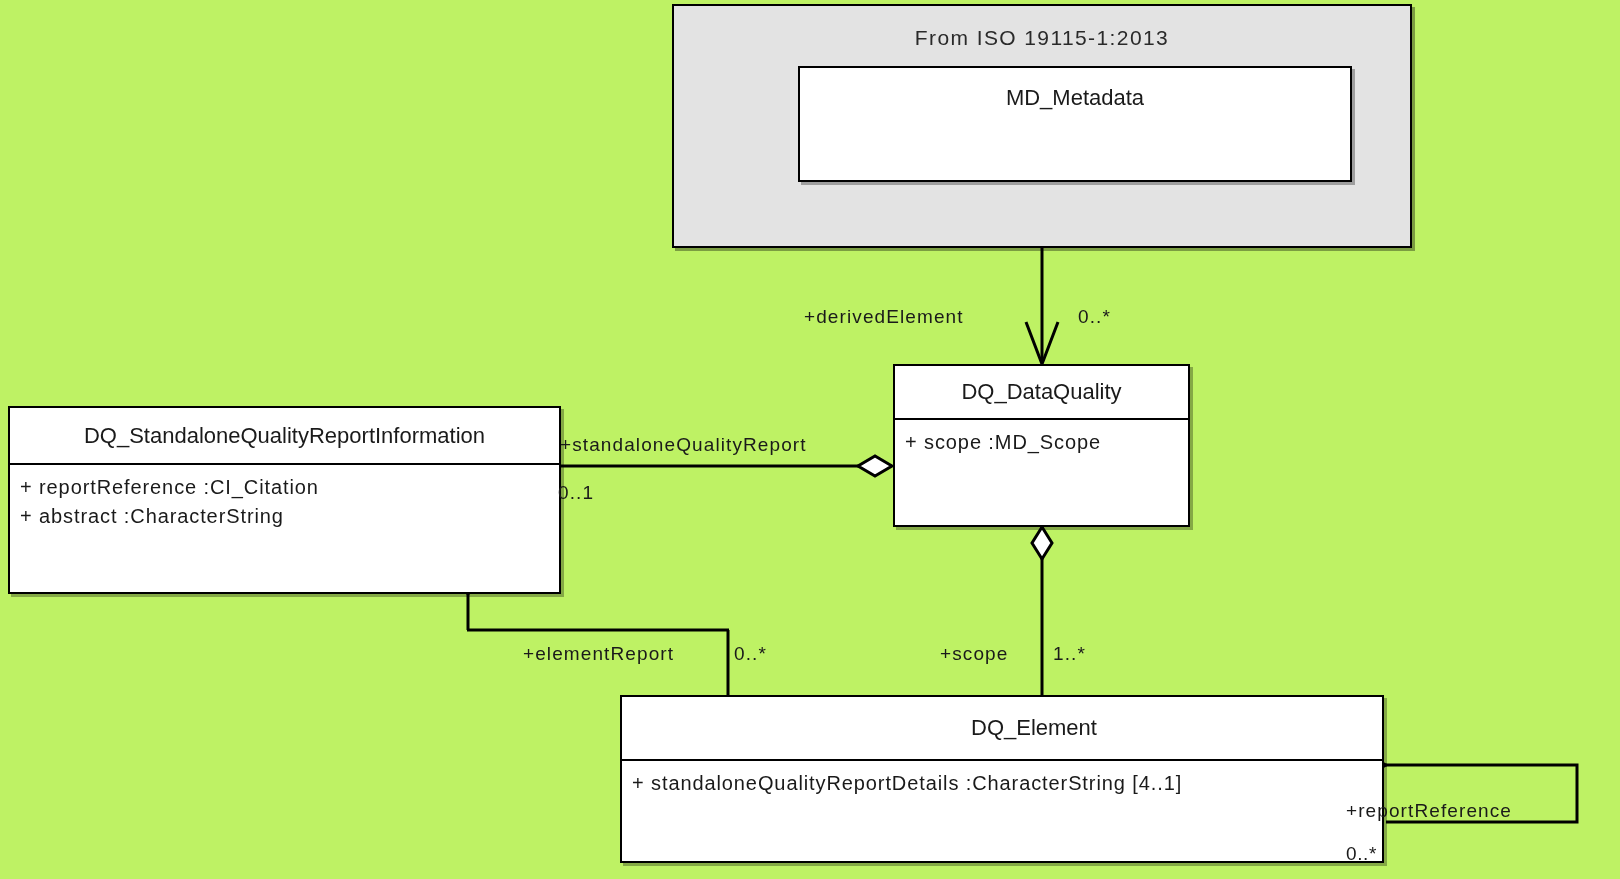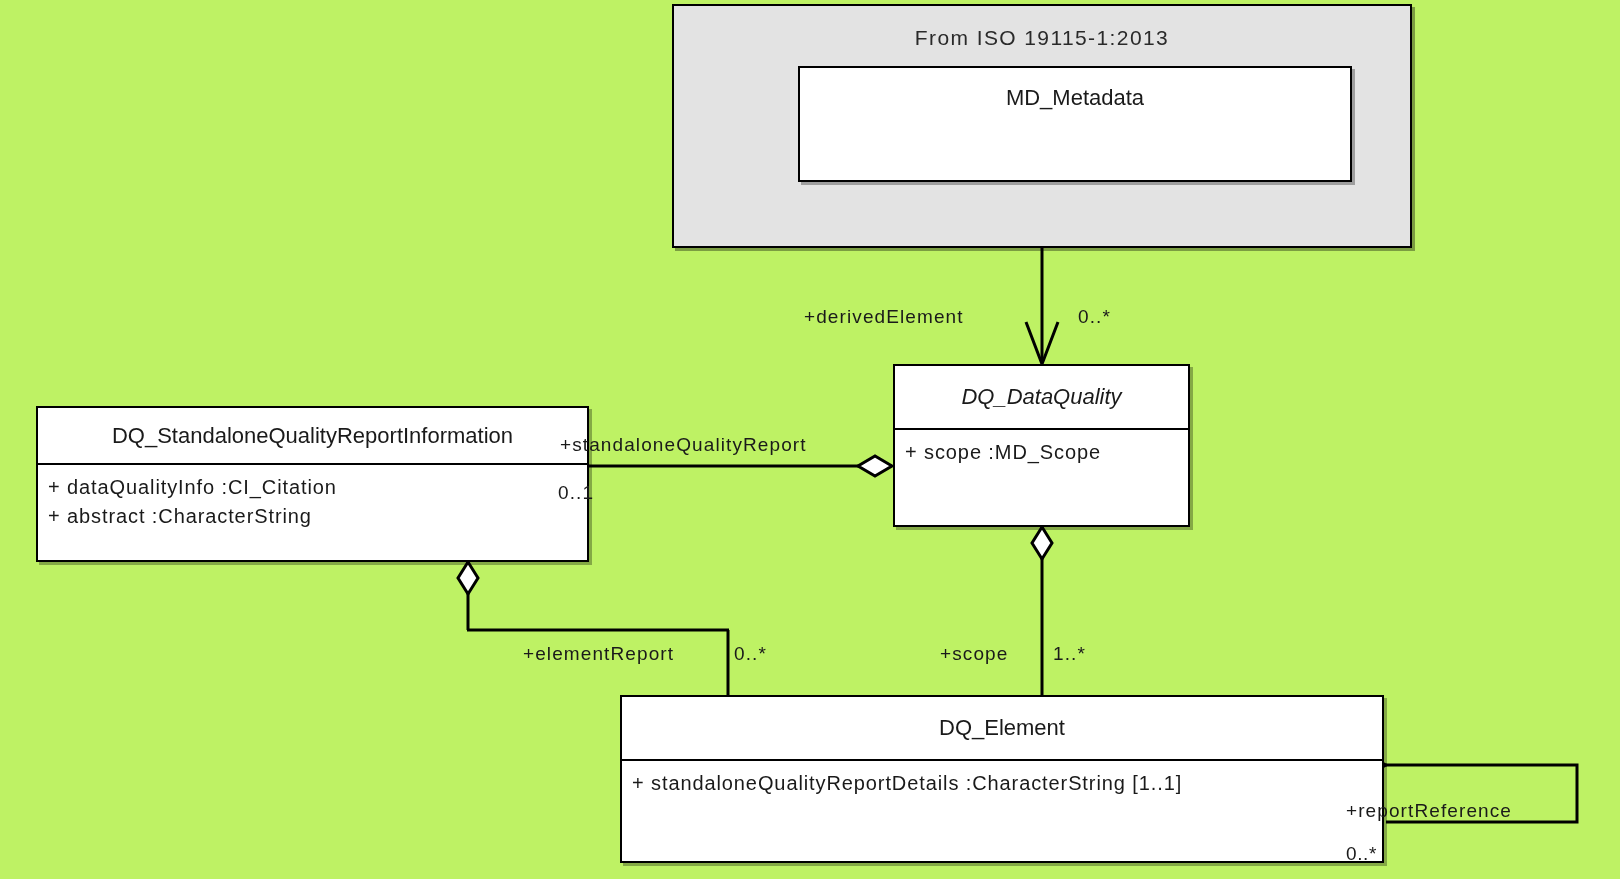--- a/index.html
+++ b/index.html
@@ -131,41 +131,41 @@
 
   <div class="pkg" style="left:672px; top:4px; width:740px; height:244px;">
     <div class="pkg-title" style="top:20px;">From ISO 19115-1:2013</div>
   </div>
 
   <div class="cls" style="left:798px; top:66px; width:554px; height:116px;">
     <div class="cls-name" style="height:60px;">MD_Metadata</div>
   </div>
 
   <div class="cls" style="left:893px; top:364px; width:297px; height:163px;">
-    <div class="cls-name" style="height:62px;font-style:italic;">DQ_DataQuality</div>
+    <div class="cls-name" style="height:52px;">DQ_DataQuality</div>
     <div class="cls-sep"></div>
     <div class="cls-attrs">
       <div class="attr">+  scope  :MD_Scope</div>
     </div>
   </div>
 
-  <div class="cls" style="left:8px; top:406px; width:553px; height:156px;margin-left:28px;">
+  <div class="cls" style="left:8px; top:406px; width:553px; height:188px;">
     <div class="cls-name" style="height:55px;">DQ_StandaloneQualityReportInformation</div>
     <div class="cls-sep"></div>
     <div class="cls-attrs">
-      <div class="attr">+  dataQualityInfo  :CI_Citation</div>
+      <div class="attr">+  reportReference  :CI_Citation</div>
       <div class="attr">+  abstract  :CharacterString</div>
     </div>
   </div>
 
   <div class="cls" style="left:620px; top:695px; width:764px; height:168px;">
-    <div class="cls-name" style="height:62px;">DQ_Element</div>
+    <div class="cls-name" style="height:62px;margin-left:32px;">DQ_Element</div>
     <div class="cls-sep"></div>
     <div class="cls-attrs">
-      <div class="attr">+  standaloneQualityReportDetails  :CharacterString [1..1]</div>
+      <div class="attr">+  standaloneQualityReportDetails  :CharacterString [4..1]</div>
     </div>
   </div>
 
   <div class="elabel" style="left:804px; top:306px;">+derivedElement</div>
   <div class="elabel" style="left:1078px; top:306px;">0..*</div>
 
   <div class="elabel" style="left:560px; top:434px;">+standaloneQualityReport</div>
   <div class="elabel" style="left:558px; top:482px;text-align:center;">0..1</div>
 
   <div class="elabel" style="left:523px; top:643px;">+elementReport</div>

